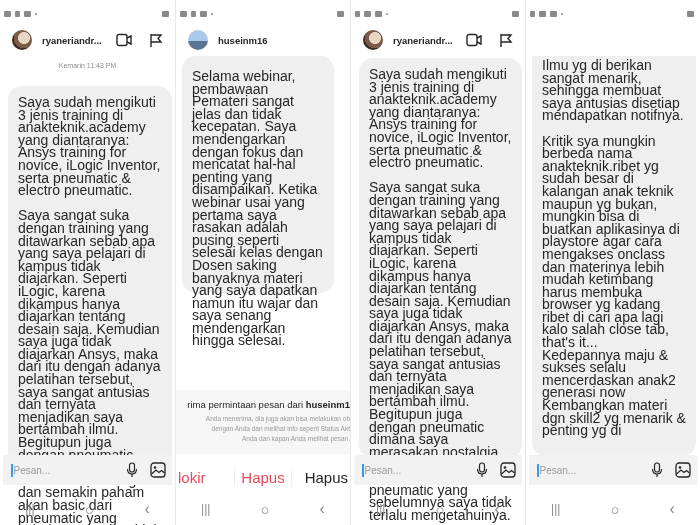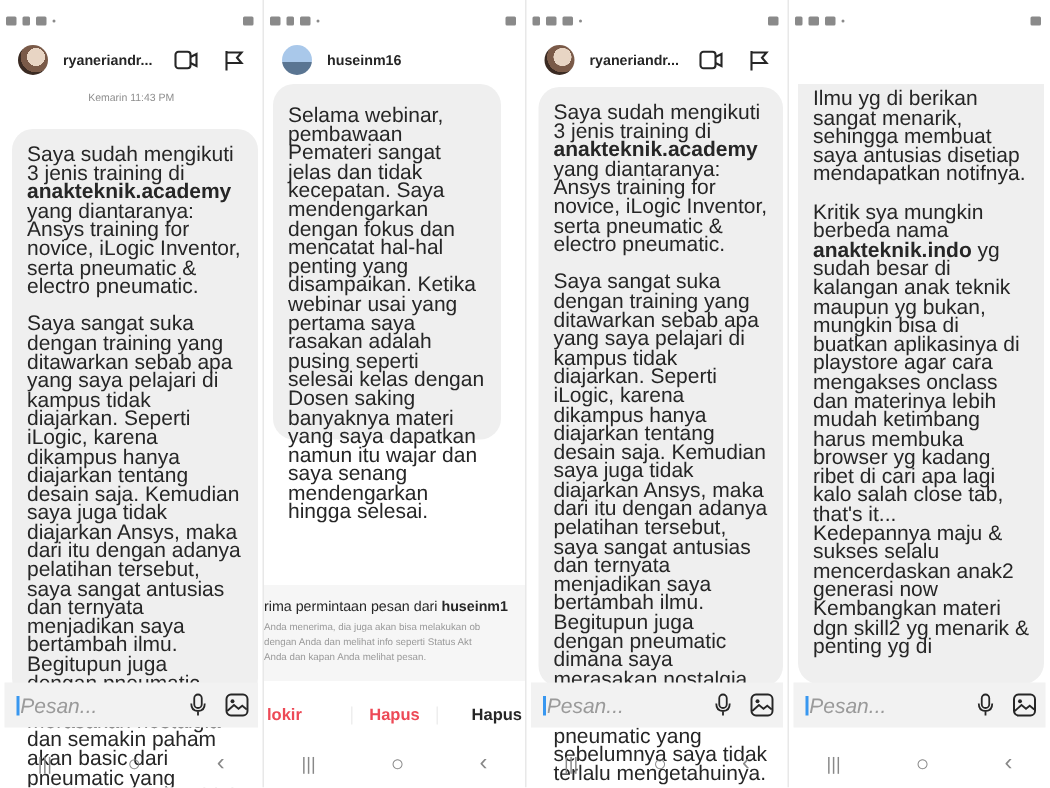--- a/index.html
+++ b/index.html
@@ -12,32 +12,32 @@
   .sb-icon { display: inline-block; width: 7px; height: 6px; background: #8a8a8a; border-radius: 1px; }
   .sb-dot { display: inline-block; width: 2px; height: 2px; border-radius: 50%; background: #8a8a8a; }
   .header { position: absolute; top: 27px; left: 12px; right: 12px; height: 26px; display: flex; align-items: center; }
   .avatar { width: 20px; height: 20px; border-radius: 50%; flex-shrink: 0; }
   .username { margin-left: 10px; font-size: 9.5px; font-weight: bold; color: #262626; white-space: nowrap; text-align: center; }
   .hdr-icons { margin-left: auto; display: flex; gap: 16px; align-items: center; }
   .timestamp { position: absolute; top: 62px; left: 0; right: 0; text-align: center; font-size: 7px; color: #8e8e8e; }
   .bubble { position: absolute; left: 8px; right: 3px; background: #efefef; border-radius: 14px; padding: 10px 10px 12px 10px; font-size: 14px; line-height: 12.6px; color: #262626; }
   .bubble p { margin-bottom: 12.6px; white-space: pre-line; }
   .bubble p:last-child { margin-bottom: 0; }
-  .bubble b { font-weight: bold; }
+  .bubble b { font-weight: normal; }
   .composer { position: absolute; left: 3px; right: 3px; top: 455px; height: 30px; background: #f2f2f2; display: flex; align-items: center; padding: 0 6px 0 8px; }
   .composer .caret { width: 1.5px; height: 13px; background: #3897f0; margin-right: 1px; }
-  .composer input { border: none; background: transparent; font-family: "Liberation Sans", sans-serif; font-size: 14px; color: #262626; width: 90px; outline: none; font-style: italic; }
+  .composer input { border: none; background: transparent; font-family: "Liberation Sans", sans-serif; font-size: 10px; color: #262626; width: 90px; outline: none; }
   .composer input::placeholder { color: #9a9a9a; }
   .composer .icons { margin-left: auto; display: flex; gap: 12px; align-items: center; }
   .navbar { position: absolute; left: 0; right: 0; top: 496px; height: 26px; display: flex; justify-content: space-around; align-items: center; color: #888; font-size: 12px; }
-  .request { position: absolute; left: 0; right: 0; top: 390px; height: 64px; background: #f6f6f6; text-align: left; overflow: hidden; }
+  .request { position: absolute; left: 0; right: 0; top: 390px; height: 64px; background: #f6f6f6; text-align: right; overflow: hidden; }
   .request .title { font-size: 9.5px; white-space: nowrap; margin-top: 9px; color: #262626; }
   .request .desc { font-size: 6.5px; line-height: 10px; color: #9a9a9a; margin-top: 4px; white-space: pre-line; }
   .req-actions { position: absolute; left: 0; right: 0; top: 463px; height: 28px; display: flex; align-items: center; }
-  .req-actions div { flex: 1; text-align: center; font-size: 11px; font-weight: bold; }
+  .req-actions div { flex: 1; text-align: center; font-size: 15px; font-weight: normal; }
   .req-actions div + div { border-left: 1px solid #eee; }
 </style>
 </head>
 <body>
 
 <div class="panel" style="left:0;">
   <div class="statusbar">
     <span class="sb-icon"></span>
     <span class="sb-icon" style="width:5px"></span>
     <span class="sb-icon"></span>
@@ -171,21 +171,21 @@
 <div class="panel" style="left:525px;">
   <div class="statusbar">
     <span class="sb-icon" style="width:5px"></span>
     <span class="sb-icon"></span>
     <span class="sb-icon"></span>
     <span class="sb-dot"></span>
     <span class="sb-icon right"></span>
   </div>
   <div class="bubble" style="top:56px; height:400px; left:6px; right:4px; border-radius:0 0 14px 14px; padding-top:3px;">
     <p>Ilmu yg di berikan sangat menarik, sehingga membuat saya antusias disetiap mendapatkan notifnya.</p>
-    <p><span>Kritik sya mungkin berbeda nama </span><b>anakteknik.indo</b><span> yg sudah besar di kalangan anak teknik maupun yg bukan, mungkin bisa di buatkan aplikasinya di playstore agar cara mengakses onclass dan materinya lebih mudah ketimbang harus membuka browser yg kadang ribet di cari apa lagi kalo salah close tab,
+    <p><span>Kritik sya mungkin berbeda nama </span><b>anakteknik.ribet</b><span> yg sudah besar di kalangan anak teknik maupun yg bukan, mungkin bisa di buatkan aplikasinya di playstore agar cara mengakses onclass dan materinya lebih mudah ketimbang harus membuka browser yg kadang ribet di cari apa lagi kalo salah close tab,
  that's it...
 Kedepannya maju &amp; sukses selalu mencerdaskan anak2 generasi now
 Kembangkan materi dgn skill2 yg menarik &amp; penting yg di</span></p>
   </div>
   <div class="composer">
     <div class="caret"></div>
     <input type="text" placeholder="Pesan..." style="">
     <div class="icons">
       <svg width="12" height="16" viewBox="0 0 12 16">
           <rect x="3.5" y="1" width="5" height="9" rx="2.5" fill="none" stroke="#262626" stroke-width="1.2"></rect>

